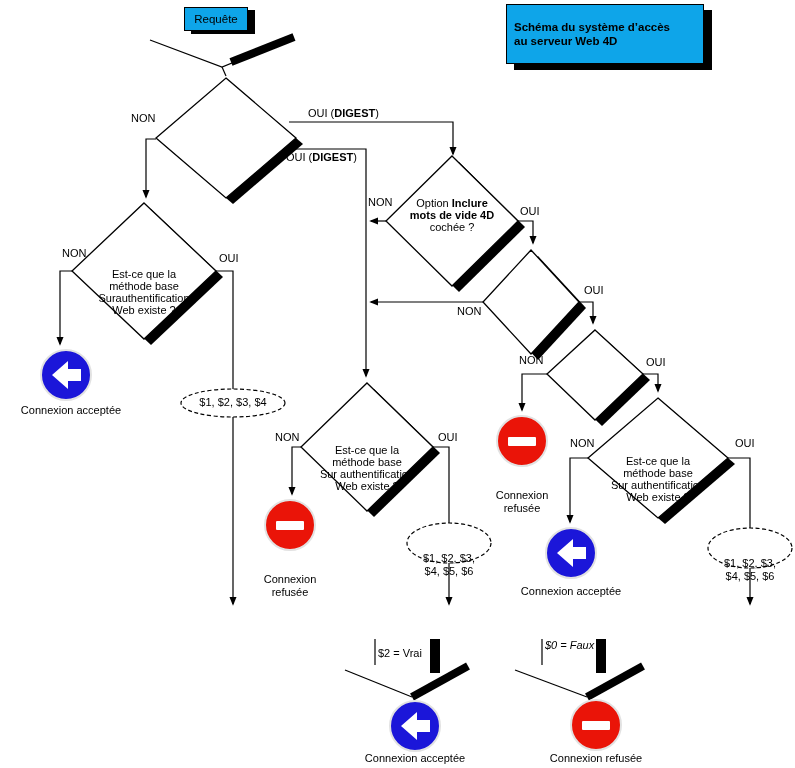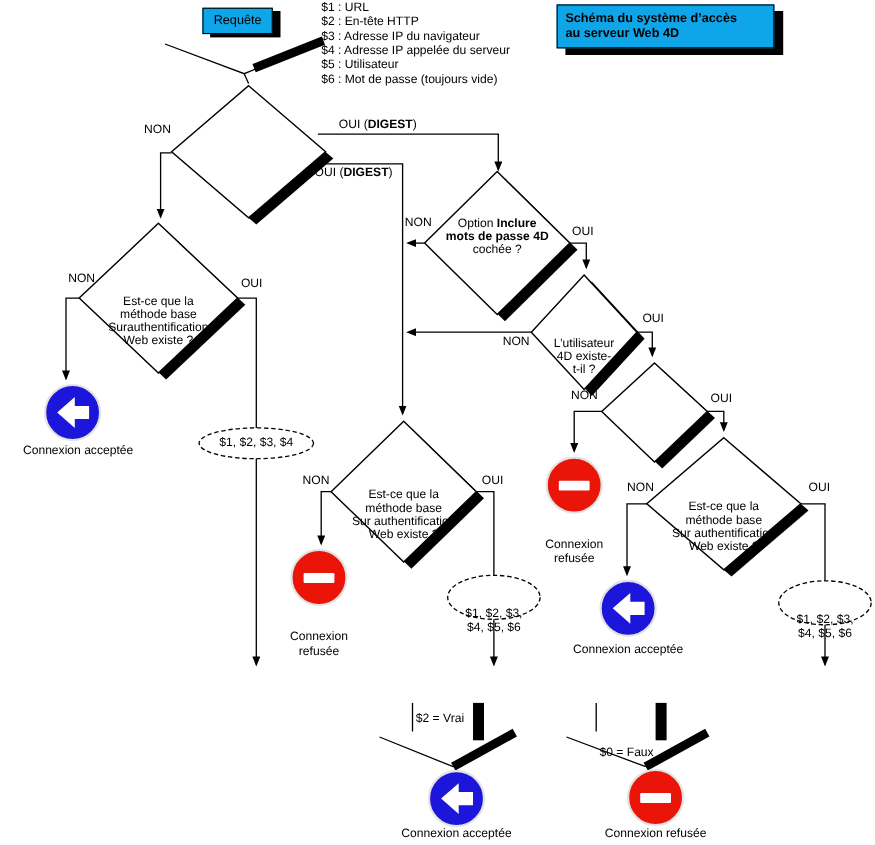--- a/index.html
+++ b/index.html
@@ -10,21 +10,21 @@
   .underlay{position:absolute;left:0;top:0;}
   .txt{position:absolute;font-size:11px;line-height:12.5px;}
   .center{text-align:center;}
   .b{font-weight:bold;}
   .pre{white-space:pre-line;margin-top:22px;}
   .nowrap{white-space:nowrap;}
   .boxed{
     position:absolute;background:#0ea5e9;border:1.4px solid #000;
   }
   .title-box{
-    left:506px;top:4px;width:182px;padding:5px 7px;
+    left:506px;top:4px;width:182px;padding:15px 7px;
     font-size:11.5px;font-weight:bold;line-height:14px;
     box-shadow:8px 6px 0 #000;white-space:pre-line;
   }
   .request-box{
     left:184px;top:7px;width:62px;height:22px;
     font-size:11.5px;line-height:22px;text-align:center;
     box-shadow:7px 3px 0 #000;
   }
   .exec-bar{
     left:222px;top:611px;width:533px;height:20px;
@@ -124,39 +124,30 @@
       <line x1="542" y1="639" x2="542" y2="665" stroke-width="1.2"></line>
       <polyline points="515,670 587,697" stroke-width="1.2"></polyline>
       <line x1="587" y1="697" x2="643" y2="666" stroke-width="8"></line>
       <rect x="596" y="639" width="10" height="34" fill="#000" stroke="none"></rect>
     </g>
   </svg>
 
   <div class="boxed request-box">
     <span>Requête</span>
   </div>
-  <div class="txt legend">$1 : URL
-$2 : En-tête HTTP
-$3 : Adresse IP du navigateur
-$4 : Adresse IP appelée du serveur
-$5 : Utilisateur
-$6 : Mot de passe (toujours vide)</div>
   <div class="boxed title-box">Schéma du système d’accès
 au serveur Web 4D</div>
 
   <div class="dlabel pre" style="left:77px;top:246px;width:134px;">Est-ce que la
 méthode base
 Surauthentification
 Web existe ?</div>
   <div class="dlabel" style="left:402px;top:197px;width:100px;">
-    <span>Option </span><span class="b">Inclure mots de passe 4D</span><span> cochée ?</span>
-  </div>
-  <div class="dlabel pre" style="left:491px;top:284px;width:80px;">L’utilisateur
-4D existe-
-t-il ?</div>
+    <span>Option </span><span class="b">Inclure mots de vide 4D</span><span> cochée ?</span>
+  </div>
   <div class="dlabel pre" style="left:306px;top:422px;width:122px;">Est-ce que la
 méthode base
 Sur authentification
 Web existe ?</div>
   <div class="dlabel pre" style="left:597px;top:433px;width:122px;">Est-ce que la
 méthode base
 Sur authentification
 Web existe ?</div>
 
   <div class="txt" style="left:131px;top:112px;">NON</div>
@@ -206,21 +197,21 @@
 
   <div class="signal blue" style="left:545px;top:527px;">
     <svg width="48" height="48" viewBox="0 0 48 48">
         <path d="M10 24 L26 10 V18 H39 V30 H26 V38 Z" fill="#fff"></path>
       </svg>
   </div>
   <div class="txt center" style="left:511px;top:585px;width:120px;">Connexion acceptée</div>
 
 
   <div class="txt" style="left:378px;top:647px;">$2 = Vrai</div>
-  <div class="txt" style="left:545px;top:678px;">$0 = Faux</div>
+  <div class="txt" style="left:545px;top:639px;font-style:italic;">$0 = Faux</div>
 
   <div class="signal blue" style="left:389px;top:700px;">
     <svg width="48" height="48" viewBox="0 0 48 48">
         <path d="M10 24 L26 10 V18 H39 V30 H26 V38 Z" fill="#fff"></path>
       </svg>
   </div>
   <div class="txt center" style="left:353px;top:752px;width:124px;">Connexion acceptée</div>
 
   <div class="signal red" style="left:570px;top:699px;">
       <div class="red-bar"></div>

